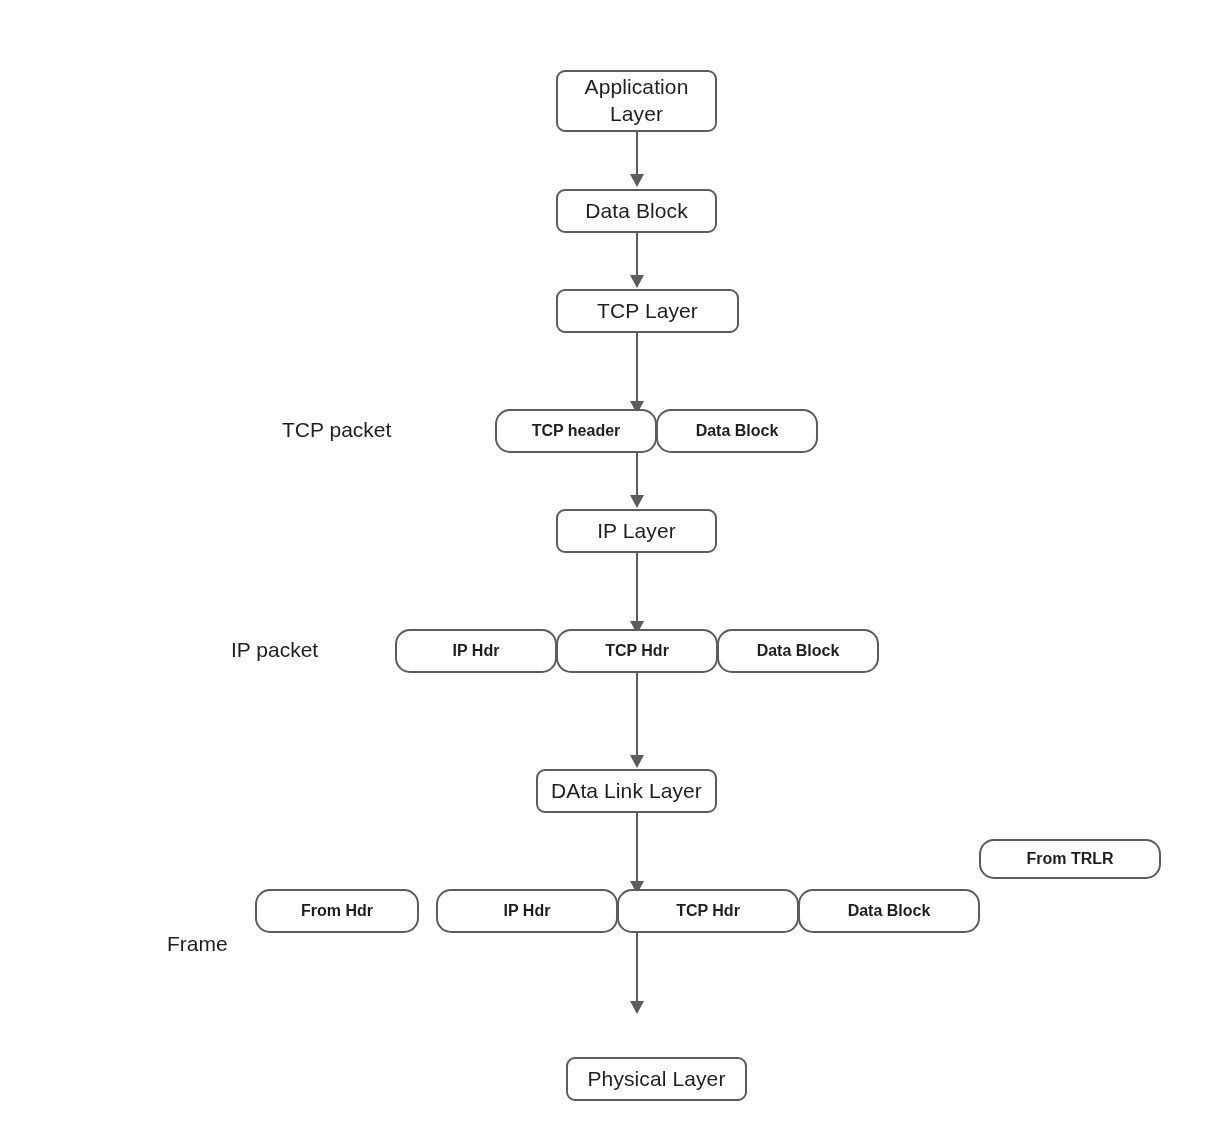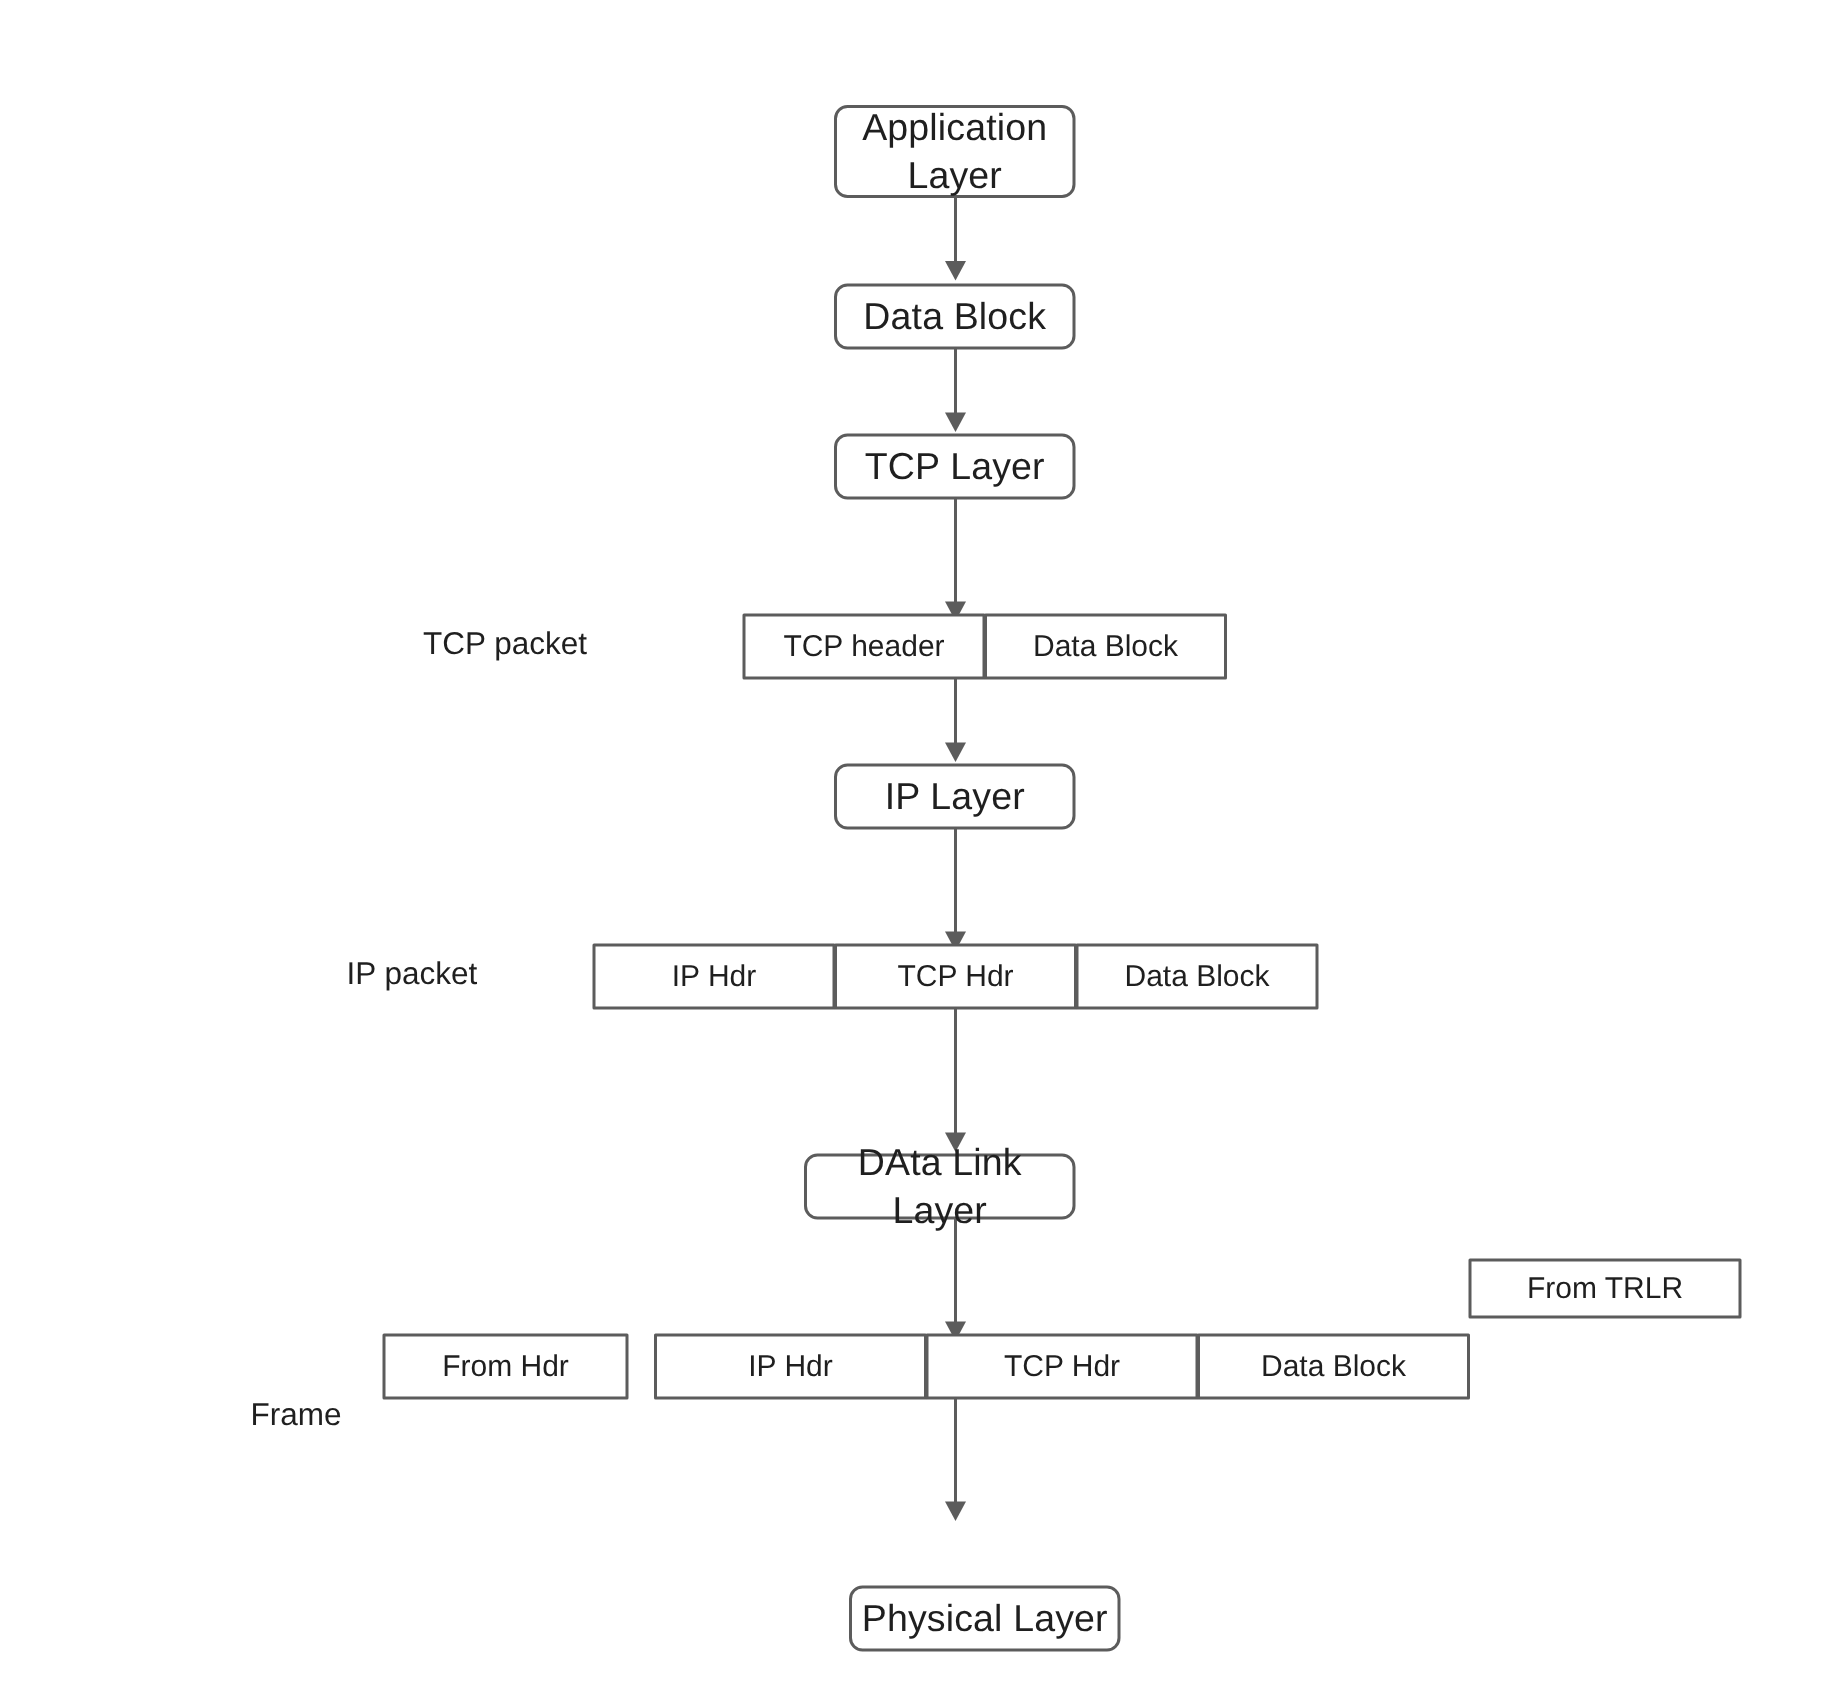--- a/index.html
+++ b/index.html
@@ -21,40 +21,41 @@
   .node {
     position: absolute;
     box-sizing: border-box;
     background: #ffffff;
     border: 2px solid #5c5c5c;
     border-radius: 9px;
     display: flex;
     align-items: center;
     justify-content: center;
     text-align: center;
-    font-size: 25px;
+    font-size: 21px;
     line-height: 1.28;
     color: #1f1f1f;
     letter-spacing: 0.1px;
     white-space: pre-line;
     z-index: 3;
   }
   .seg {
     position: absolute;
     box-sizing: border-box;
     background: #ffffff;
     border: 2px solid #5c5c5c;
-    border-radius: 1px;
+    border-radius: 15px;
     display: flex;
     align-items: center;
     justify-content: center;
     text-align: center;
-    font-size: 20px;
+    font-size: 16px;
     color: #1f1f1f;
     z-index: 3;
+    font-weight: bold;
   }
   .rowlabel {
     position: absolute;
     font-size: 21px;
     color: #1f1f1f;
     white-space: nowrap;
     z-index: 3;
   }
   .arrow-line {
     position: absolute;
@@ -99,21 +100,21 @@
   <div class="arrow-head" style="left:630px; top:881px;"></div>
 
   <div class="arrow-line" style="left:636px; top:932px; height:70px;"></div>
   <div class="arrow-head" style="left:630px; top:1001px;"></div>
 
   <div class="node" style="left:556px; top:70px; width:161px; height:62px;">Application
 Layer</div>
 
   <div class="node" style="left:556px; top:189px; width:161px; height:44px;">Data Block</div>
 
-  <div class="node" style="left:556px; top:289px; width:161px; height:44px;">TCP Layer</div>
+  <div class="node" style="left:556px; top:289px; width:183px; height:44px;">TCP Layer</div>
 
   <div class="node" style="left:536px; top:769px; width:181px; height:44px;">DAta Link Layer</div>
 
   <div class="node" style="left:556px; top:509px; width:161px; height:44px;">IP Layer</div>
 
   <div class="node" style="left:566px; top:1009px; width:181px; height:44px;margin-top:48px;">Physical Layer</div>
 
   <div class="rowlabel" style="left:282px; top:418px;">TCP packet</div>
 
   <div class="seg" style="left:495px; top:409px; width:162px; height:44px;">TCP header</div>

